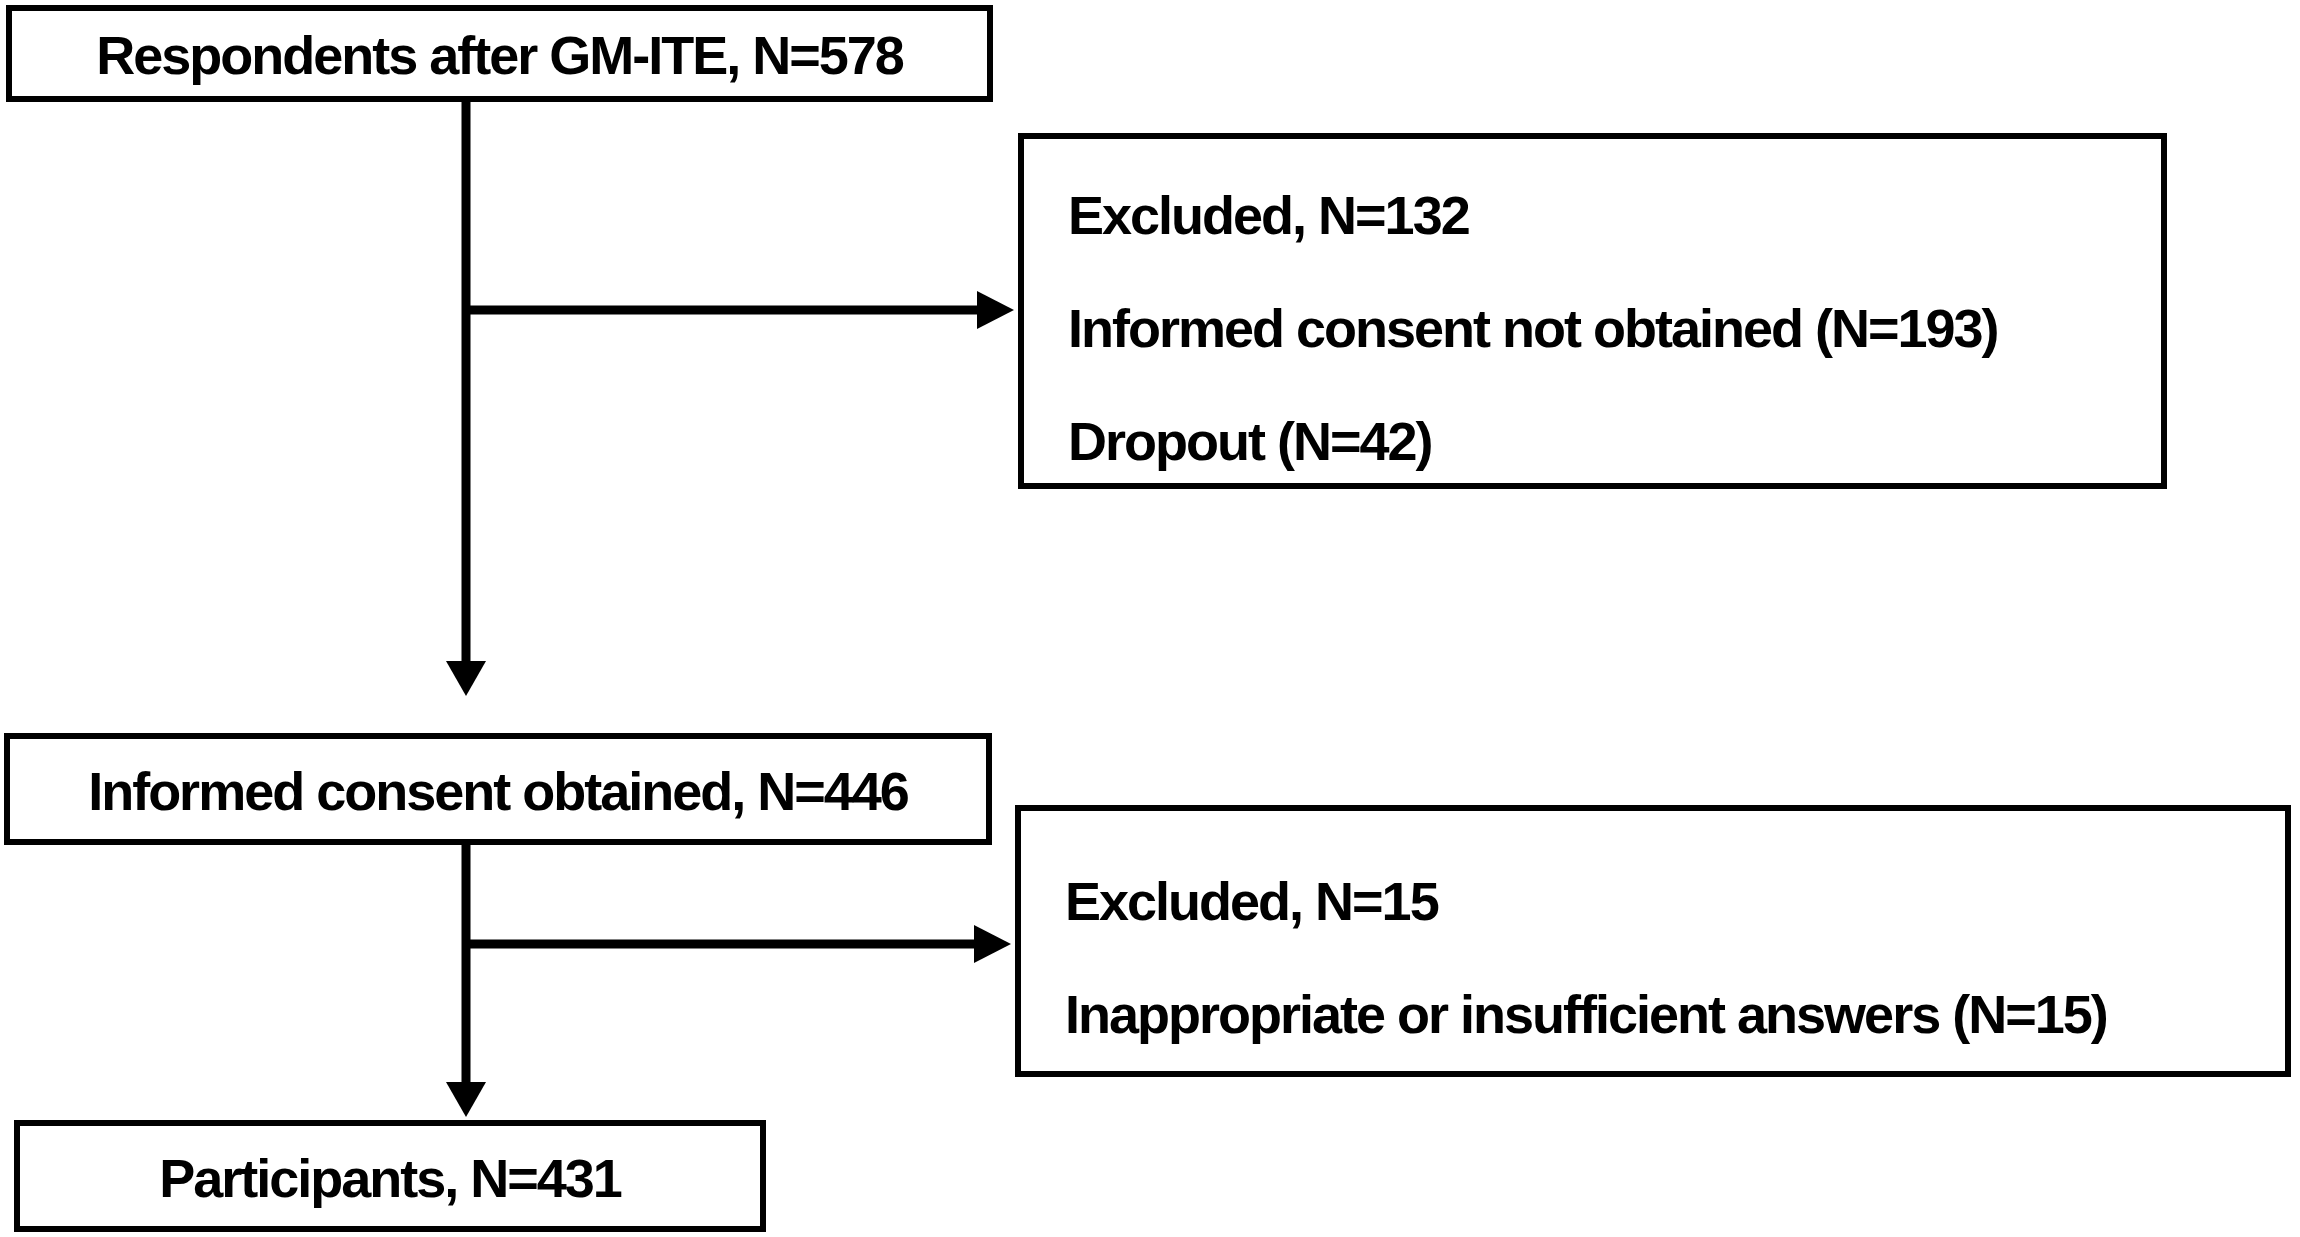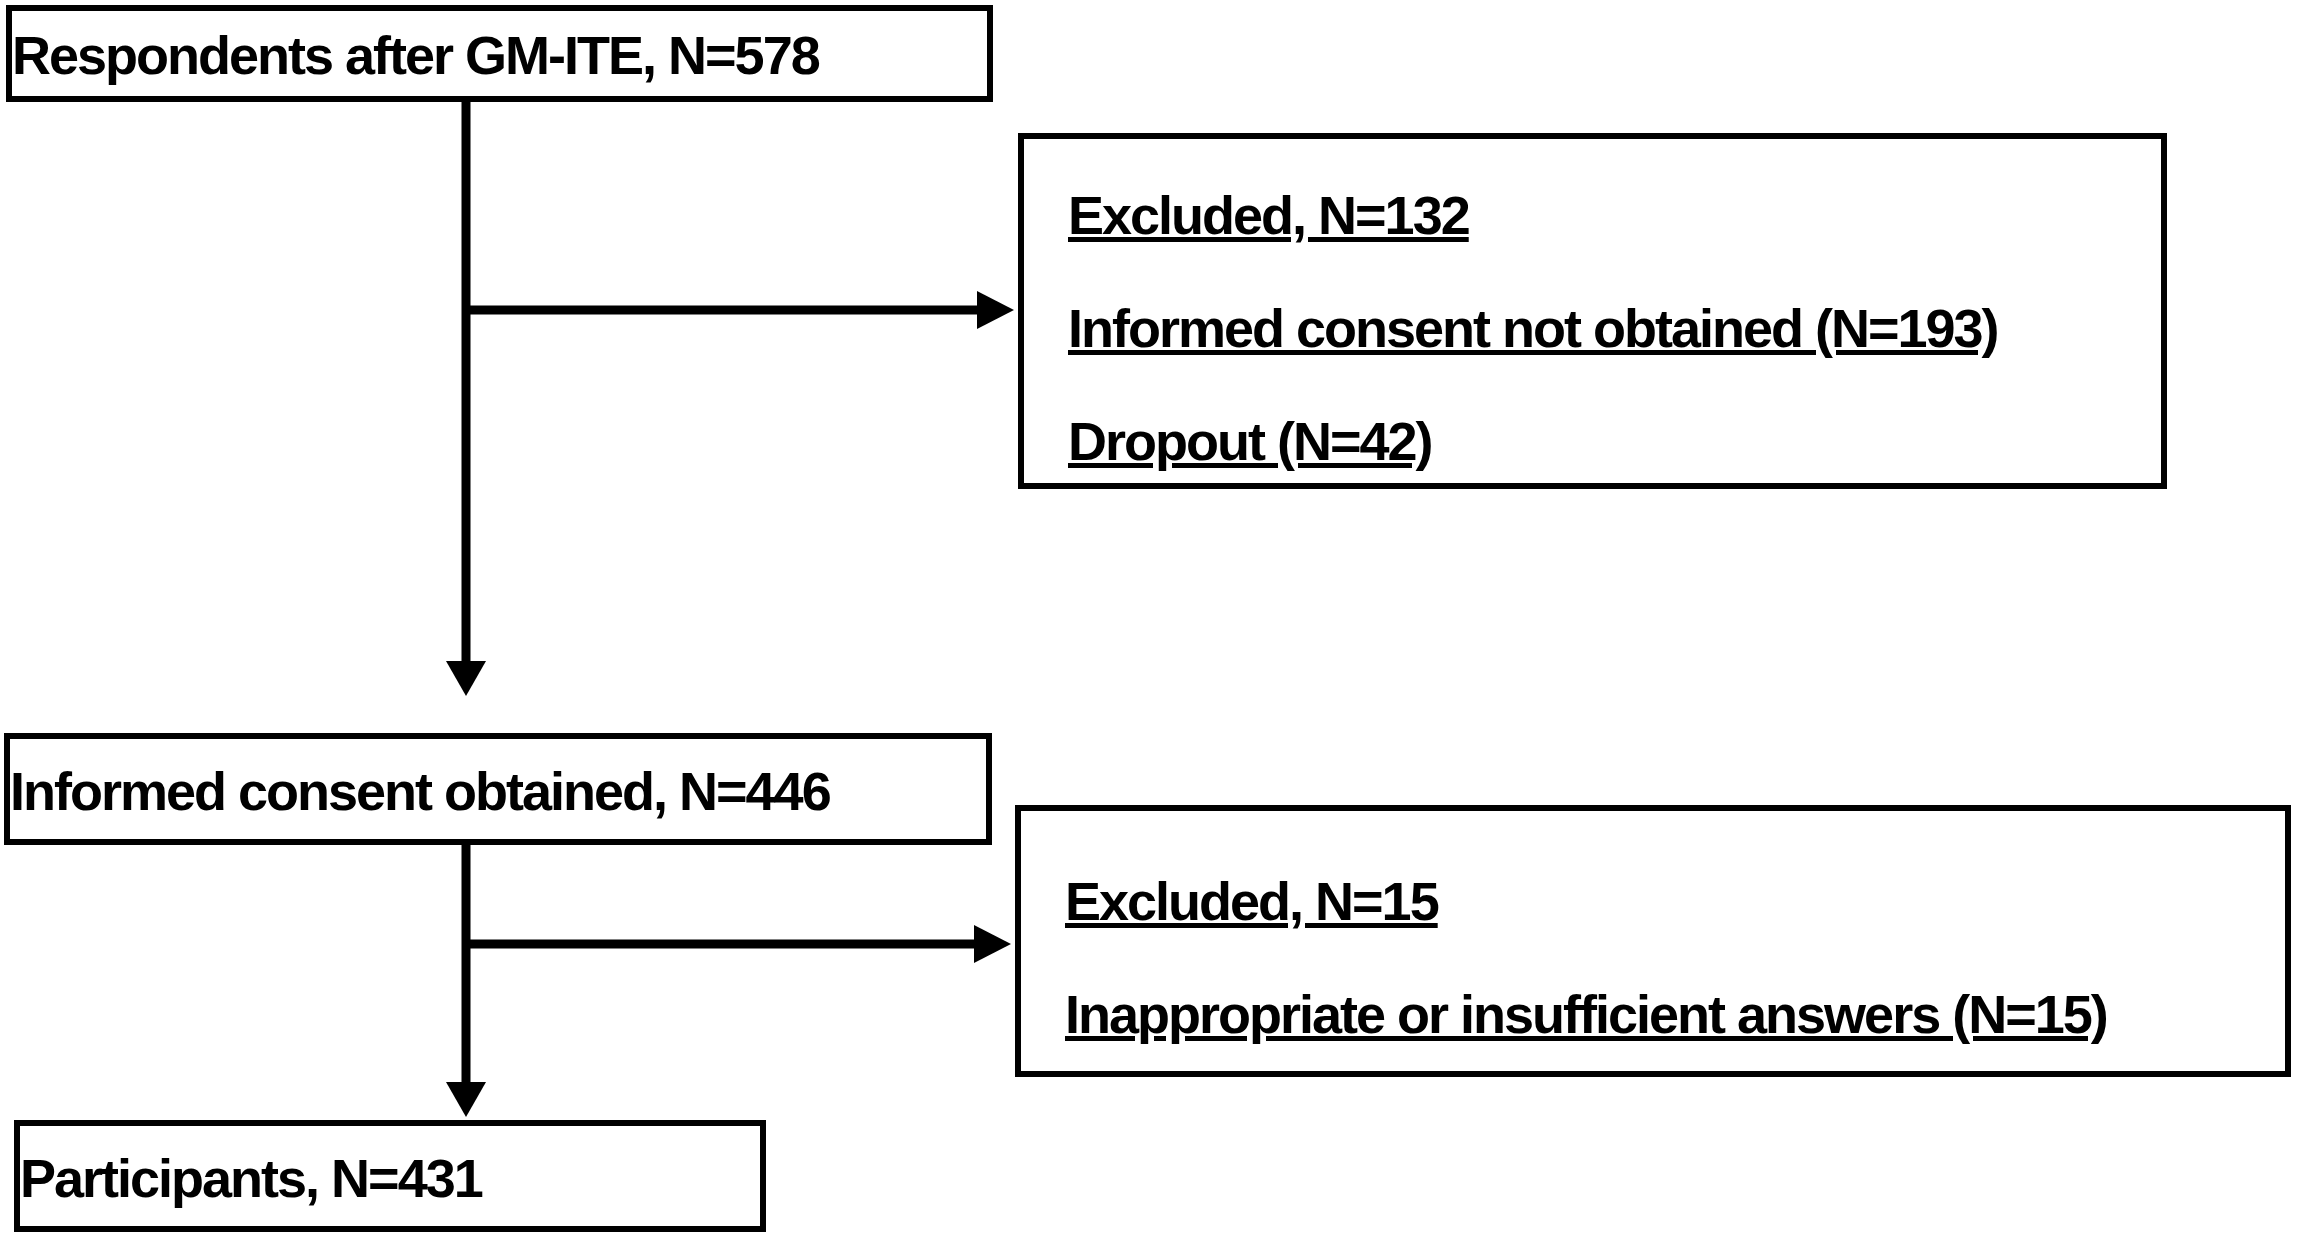--- a/index.html
+++ b/index.html
@@ -40,27 +40,27 @@
     border: 6px solid var(--ink);
     font-size: 54px;
     font-weight: bold;
     letter-spacing: -2px;
     white-space: nowrap;
     line-height: 1.05;
   }
   .node.center {
     display: flex;
     align-items: center;
+    justify-content: center;
     padding-top: 4px;
   }
   .node.list .line {
     display: block;
     height: 113px;
     line-height: 113px;
-    text-decoration: underline;
   }
   
   .box-respondents {
     left: 6px; top: 5px;
     width: 987px; height: 97px;
   }
   .box-excluded-1 {
     left: 1018px; top: 133px;
     width: 1149px; height: 356px;
     padding: 20px 20px 0 44px;

